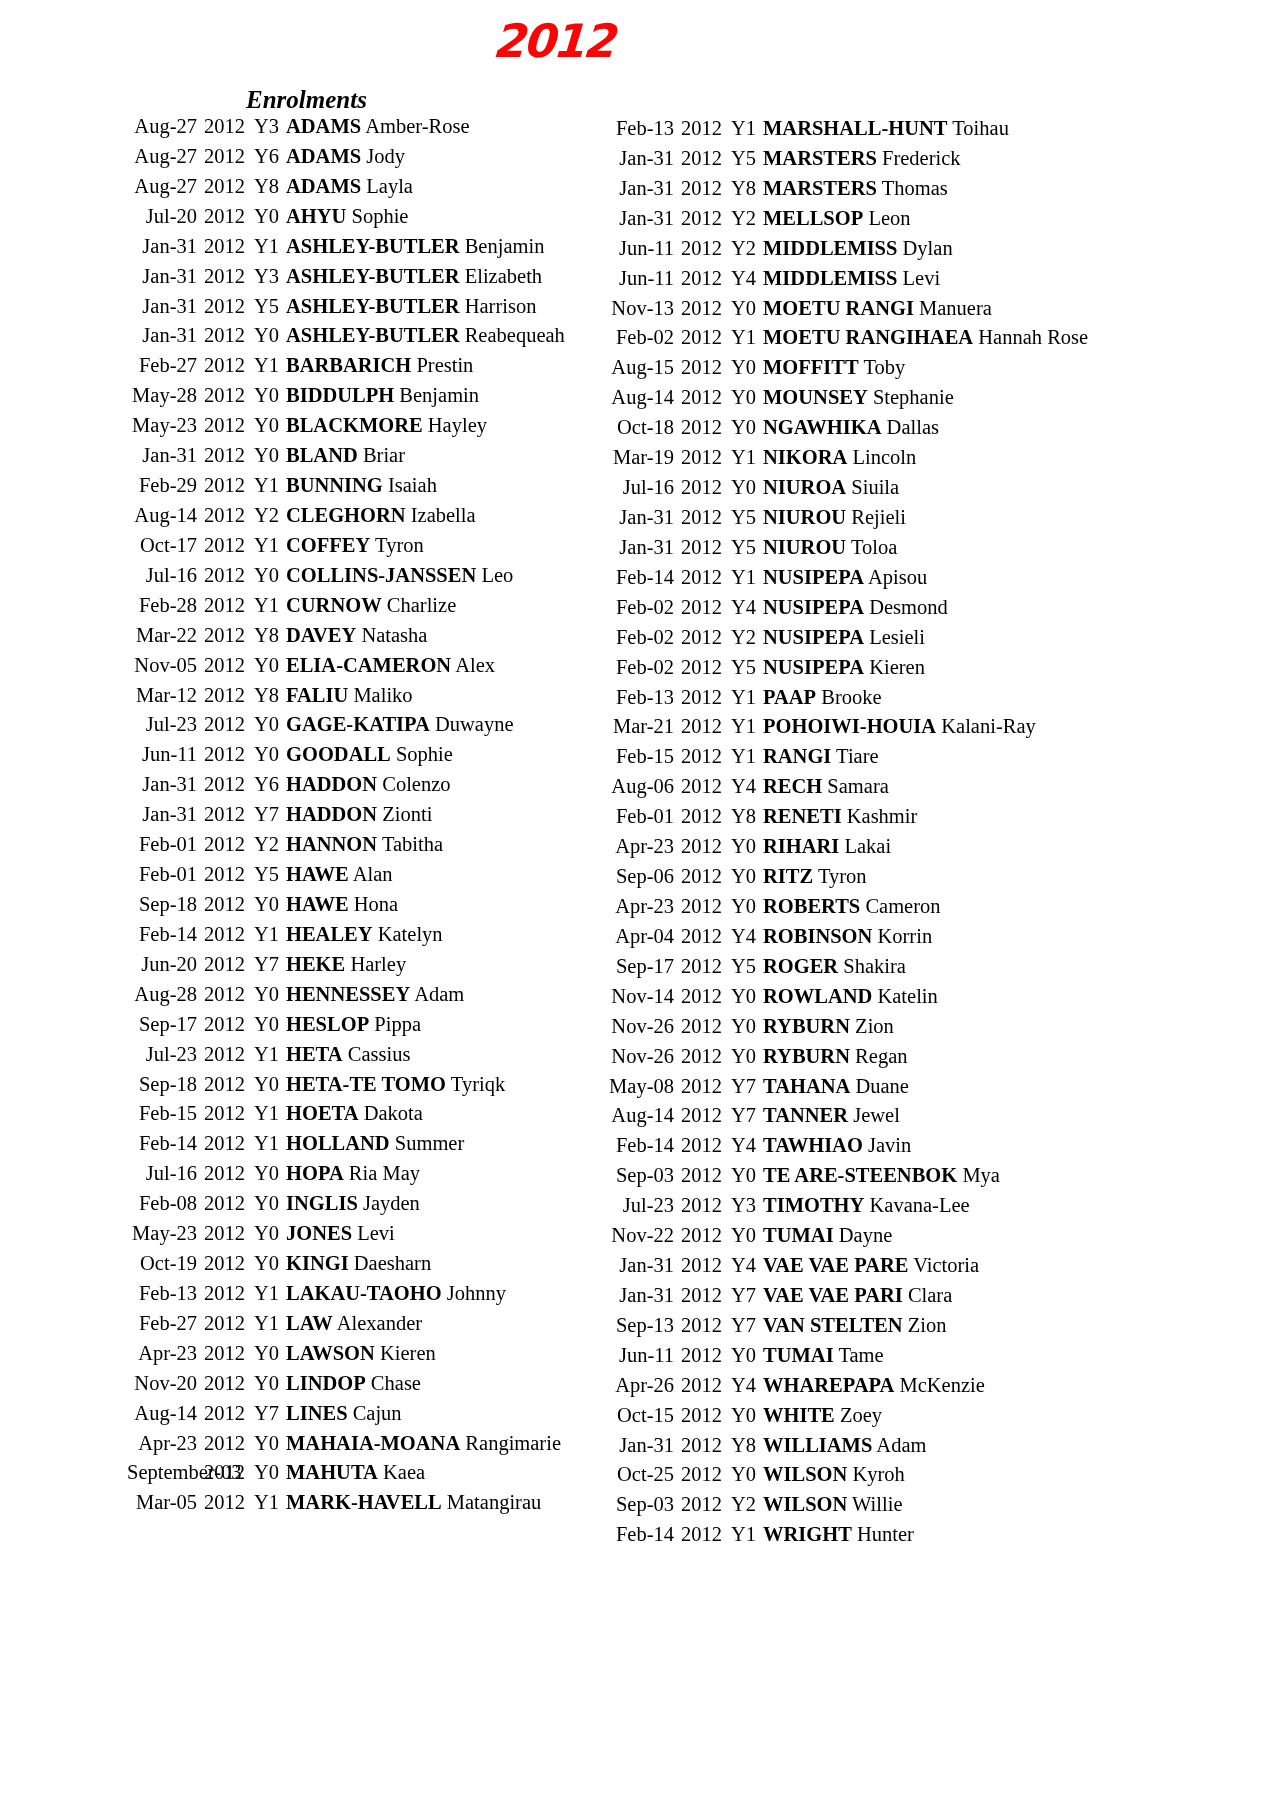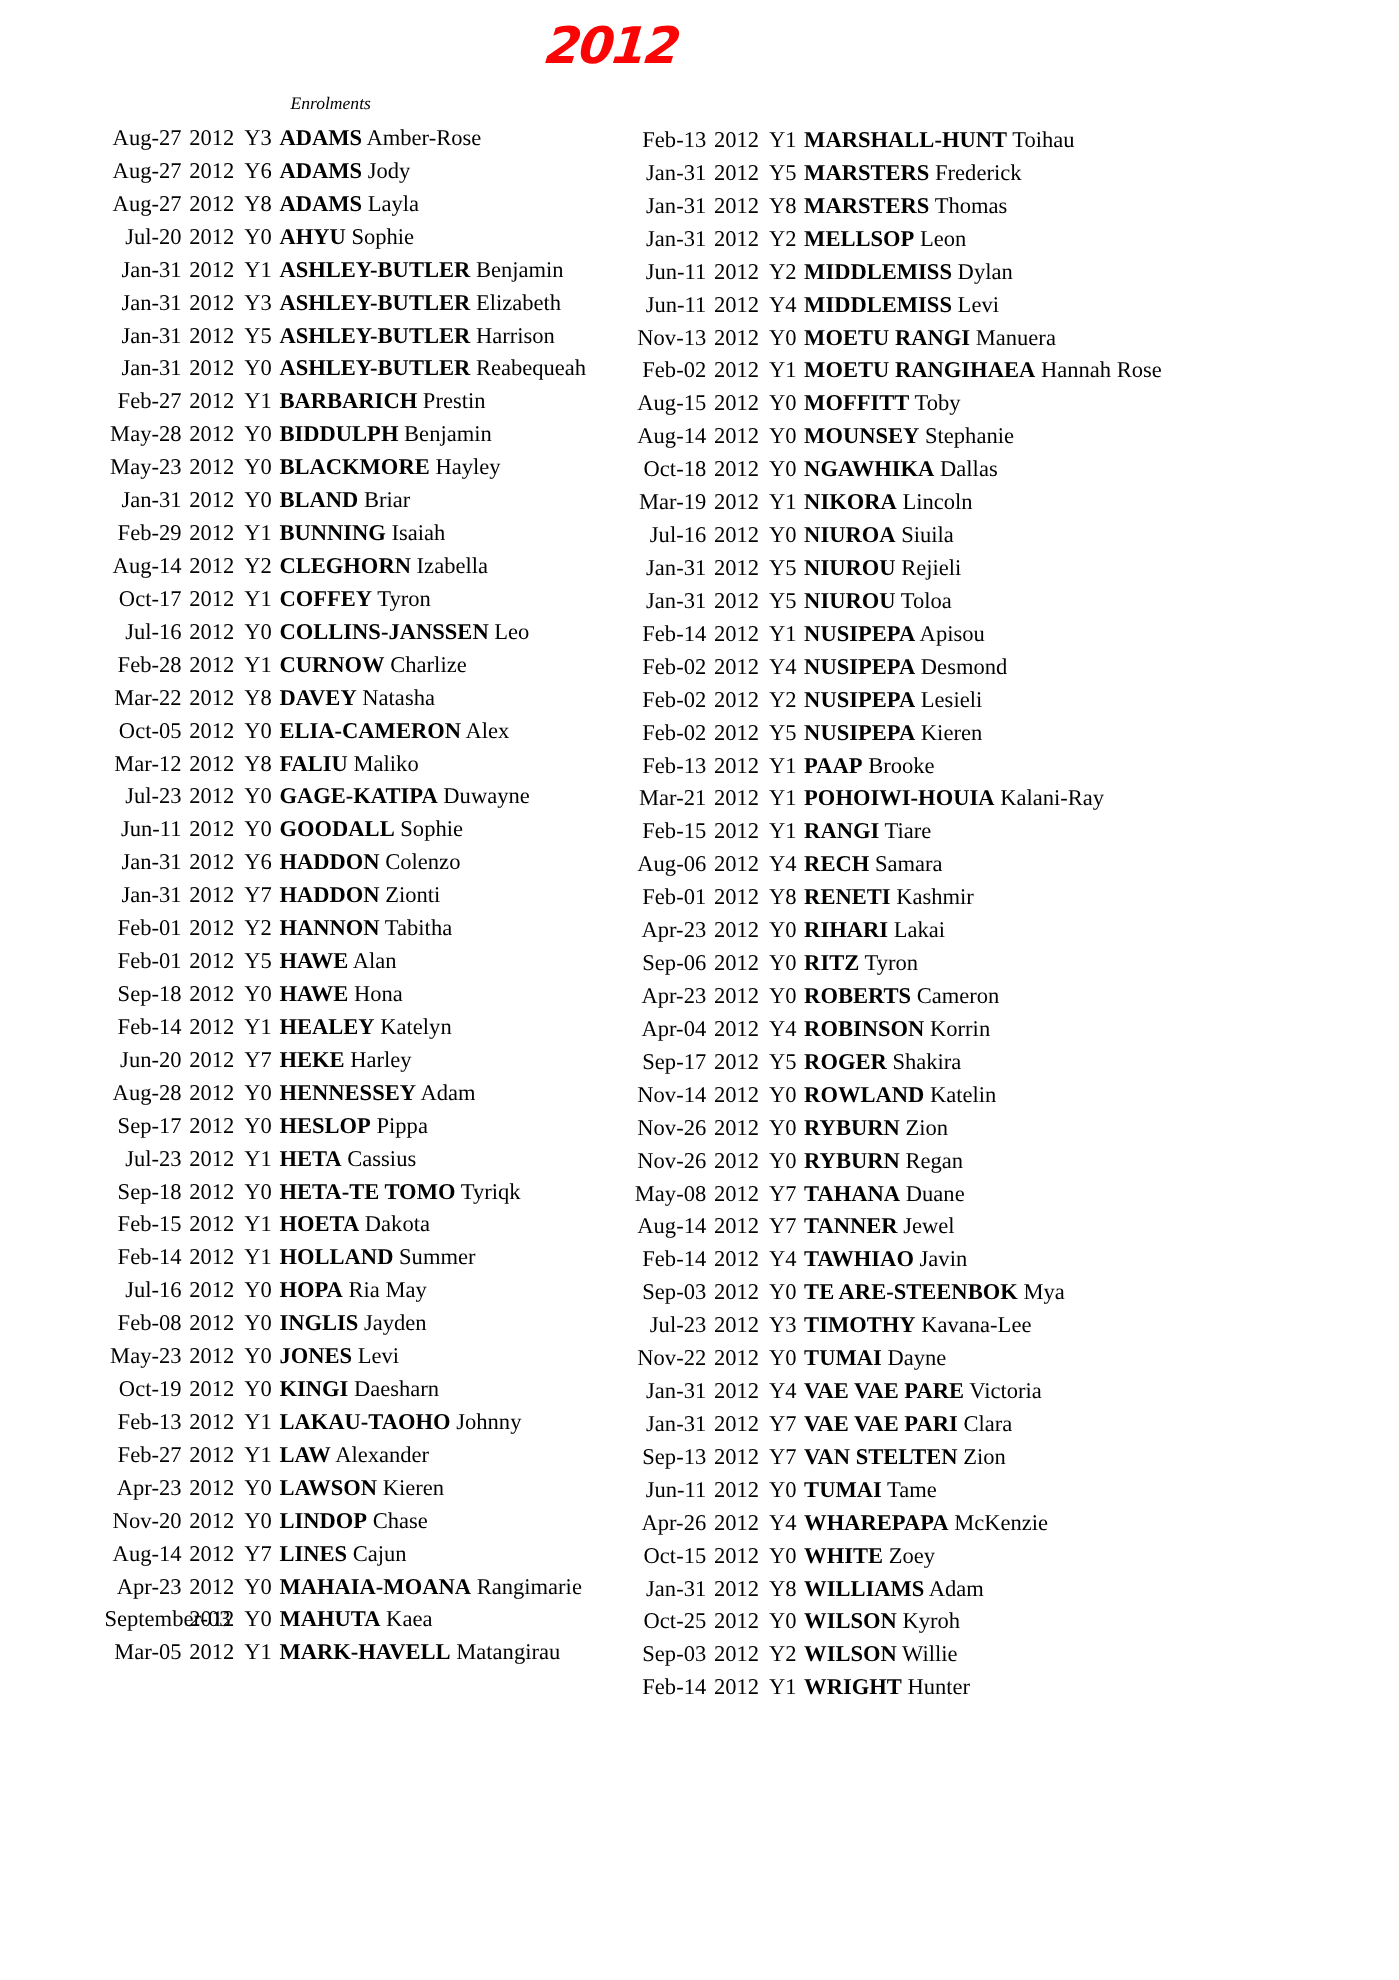--- a/index.html
+++ b/index.html
@@ -21,27 +21,29 @@
     font-family:"DejaVu Sans", sans-serif;
     font-weight:bold;
     font-style:italic;
     font-size:46px;
     letter-spacing:-2px;
     transform:skewX(-6deg);
   }
   .list-header {
     position:absolute;
     top:86px;
-    left:264px;
-    font-size:16px;
+    left:246px;
+    font-size:25px;
     font-style:italic;
+    font-weight:bold;
   }
   .col {
     position:absolute;
     top:115px;
+    margin-left:32px;
   }
   .col-left  { left:95px;  }
   .col-right { left:572px; top:117px; }
   .row {
     display:flex;
     align-items:baseline;
     height:29.93px;
     font-size:20.5px;
     white-space:pre;
   }
@@ -69,21 +71,21 @@
       <div class="row"><span class="date">Feb-27</span><span class="year">2012</span><span class="level">Y1</span><span class="name"><span class="surname">BARBARICH</span> <span class="given">Prestin</span></span></div>
       <div class="row"><span class="date">May-28</span><span class="year">2012</span><span class="level">Y0</span><span class="name"><span class="surname">BIDDULPH</span> <span class="given">Benjamin</span></span></div>
       <div class="row"><span class="date">May-23</span><span class="year">2012</span><span class="level">Y0</span><span class="name"><span class="surname">BLACKMORE</span> <span class="given">Hayley</span></span></div>
       <div class="row"><span class="date">Jan-31</span><span class="year">2012</span><span class="level">Y0</span><span class="name"><span class="surname">BLAND</span> <span class="given">Briar</span></span></div>
       <div class="row"><span class="date">Feb-29</span><span class="year">2012</span><span class="level">Y1</span><span class="name"><span class="surname">BUNNING</span> <span class="given">Isaiah</span></span></div>
       <div class="row"><span class="date">Aug-14</span><span class="year">2012</span><span class="level">Y2</span><span class="name"><span class="surname">CLEGHORN</span> <span class="given">Izabella</span></span></div>
       <div class="row"><span class="date">Oct-17</span><span class="year">2012</span><span class="level">Y1</span><span class="name"><span class="surname">COFFEY</span> <span class="given">Tyron</span></span></div>
       <div class="row"><span class="date">Jul-16</span><span class="year">2012</span><span class="level">Y0</span><span class="name"><span class="surname">COLLINS-JANSSEN</span> <span class="given">Leo</span></span></div>
       <div class="row"><span class="date">Feb-28</span><span class="year">2012</span><span class="level">Y1</span><span class="name"><span class="surname">CURNOW</span> <span class="given">Charlize</span></span></div>
       <div class="row"><span class="date">Mar-22</span><span class="year">2012</span><span class="level">Y8</span><span class="name"><span class="surname">DAVEY</span> <span class="given">Natasha</span></span></div>
-      <div class="row"><span class="date">Oct-05</span><span class="year">2012</span><span class="level">Y0</span><span class="name"><span class="surname">ELIA-CAMERON</span> <span class="given">Alex</span></span></div>
+      <div class="row"><span class="date">Nov-05</span><span class="year">2012</span><span class="level">Y0</span><span class="name"><span class="surname">ELIA-CAMERON</span> <span class="given">Alex</span></span></div>
       <div class="row"><span class="date">Mar-12</span><span class="year">2012</span><span class="level">Y8</span><span class="name"><span class="surname">FALIU</span> <span class="given">Maliko</span></span></div>
       <div class="row"><span class="date">Jul-23</span><span class="year">2012</span><span class="level">Y0</span><span class="name"><span class="surname">GAGE-KATIPA</span> <span class="given">Duwayne</span></span></div>
       <div class="row"><span class="date">Jun-11</span><span class="year">2012</span><span class="level">Y0</span><span class="name"><span class="surname">GOODALL</span> <span class="given">Sophie</span></span></div>
       <div class="row"><span class="date">Jan-31</span><span class="year">2012</span><span class="level">Y6</span><span class="name"><span class="surname">HADDON</span> <span class="given">Colenzo</span></span></div>
       <div class="row"><span class="date">Jan-31</span><span class="year">2012</span><span class="level">Y7</span><span class="name"><span class="surname">HADDON</span> <span class="given">Zionti</span></span></div>
       <div class="row"><span class="date">Feb-01</span><span class="year">2012</span><span class="level">Y2</span><span class="name"><span class="surname">HANNON</span> <span class="given">Tabitha</span></span></div>
       <div class="row"><span class="date">Feb-01</span><span class="year">2012</span><span class="level">Y5</span><span class="name"><span class="surname">HAWE</span> <span class="given">Alan</span></span></div>
       <div class="row"><span class="date">Sep-18</span><span class="year">2012</span><span class="level">Y0</span><span class="name"><span class="surname">HAWE</span> <span class="given">Hona</span></span></div>
       <div class="row"><span class="date">Feb-14</span><span class="year">2012</span><span class="level">Y1</span><span class="name"><span class="surname">HEALEY</span> <span class="given">Katelyn</span></span></div>
       <div class="row"><span class="date">Jun-20</span><span class="year">2012</span><span class="level">Y7</span><span class="name"><span class="surname">HEKE</span> <span class="given">Harley</span></span></div>

